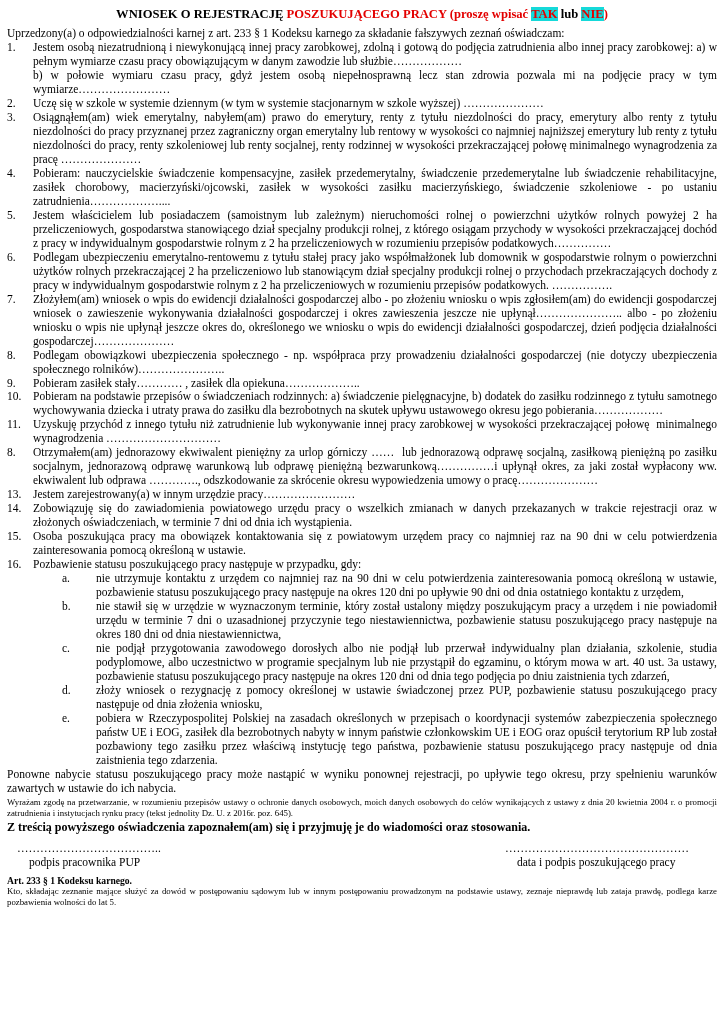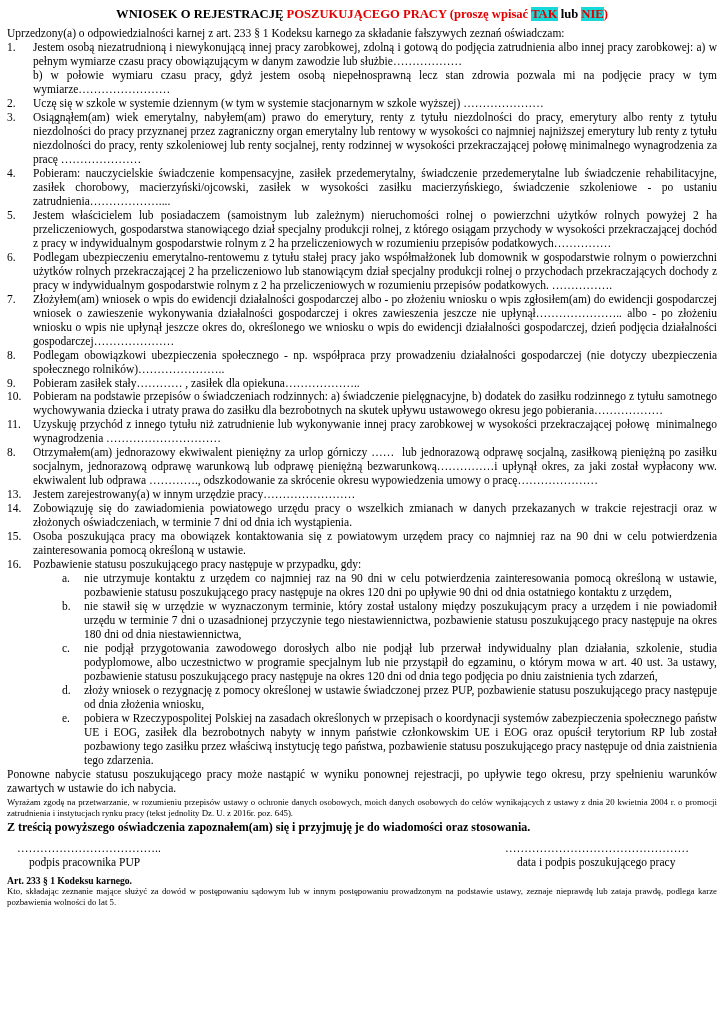--- a/index.html
+++ b/index.html
@@ -14,21 +14,21 @@
   .red { color:#e30000; }
   .hl { background:#15d9d9; }
   .intro { text-align:justify; }
   .stmt { display:flex; }
   .stmt > .num { flex:0 0 26px; }
   .stmt > .txt { flex:1 1 auto; min-width:0; }
   .stmt .body { display:block; text-align:justify; white-space:pre-wrap; }
   .subs { }
   .sub { display:flex; margin-left:29px; }
   .sub > .num { flex:0 0 22px; }
-  .sub > .body { flex:1 1 auto; text-align:justify; }
+  .sub > .body { flex:1 1 auto; text-align:justify;margin-left:12px; }
   .consent { font-size:8.8px; line-height:1.28; text-align:justify; margin-top:1px; }
   .ack { font-weight:bold; font-size:12px; margin-top:1px; }
   .sig-row { display:flex; justify-content:space-between; margin-top:7px; padding:0 28px 0 10px; }
   .sig-block.right { margin-right:0; }
   .sig-dots { }
   .sig-label { padding-left:12px; }
   .footer { margin-top:5px; }
   .footer-heading { font-size:9.6px; font-weight:bold; }
   .footer-text { font-size:8.8px; line-height:1.22; text-align:justify; }
 </style>

